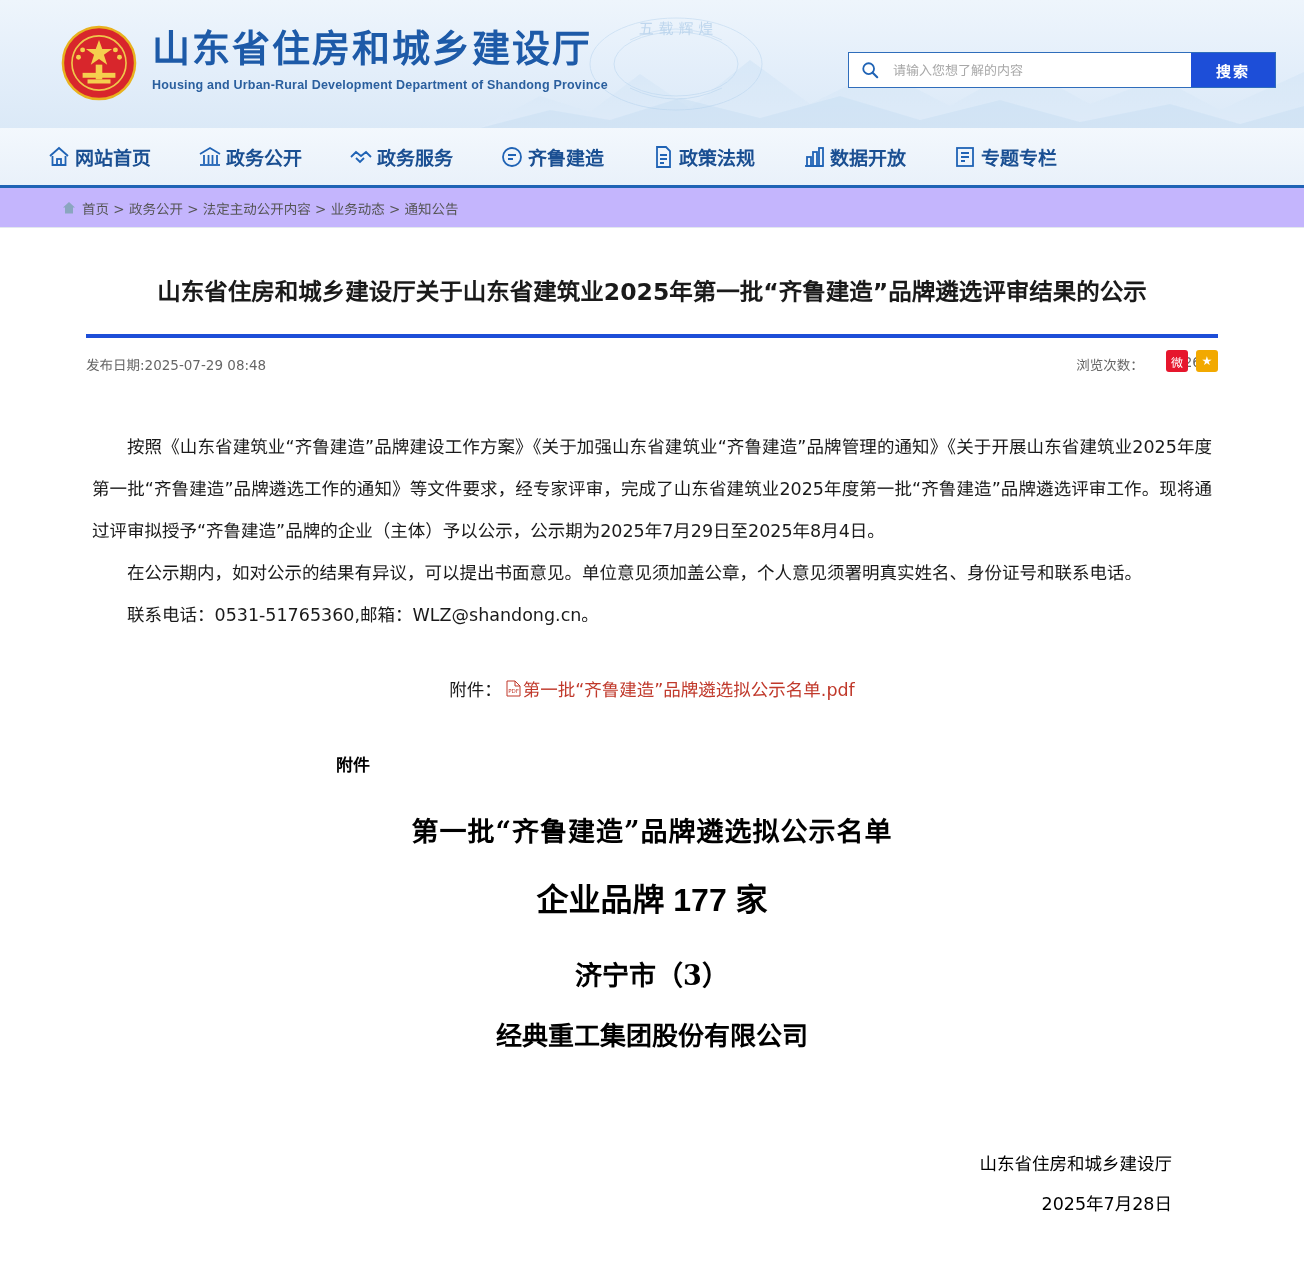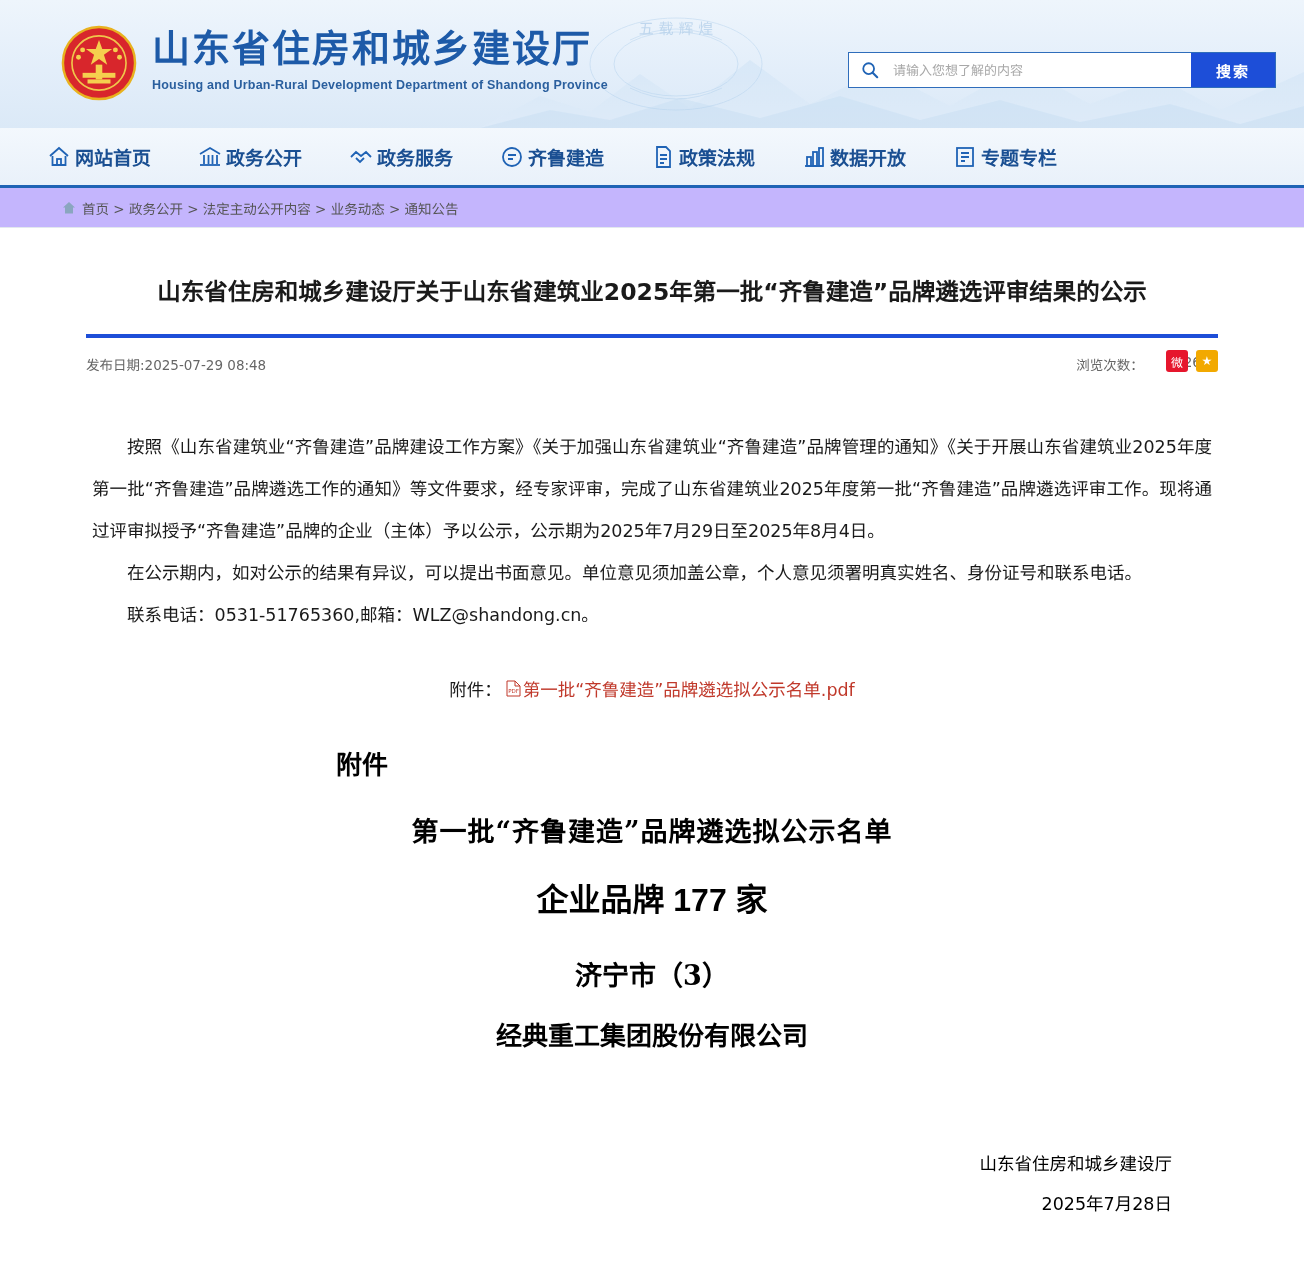--- a/index.html
+++ b/index.html
@@ -194,21 +194,21 @@
     cursor: pointer;
   }
 
   
   .attach-doc {
     padding: 40px 0 0 0;
     font-family: "DejaVu Serif", "Liberation Serif", serif;
     color: #000;
   }
   .ad-label {
-    font-size: 26px;
+    font-size: 17px;
     font-weight: bold;
     padding-left: 250px;
     line-height: 48px;
   }
   .ad-title {
     font-size: 27px;
     font-weight: bold;
     text-align: center;
     letter-spacing: 1px;
     line-height: 58px;

